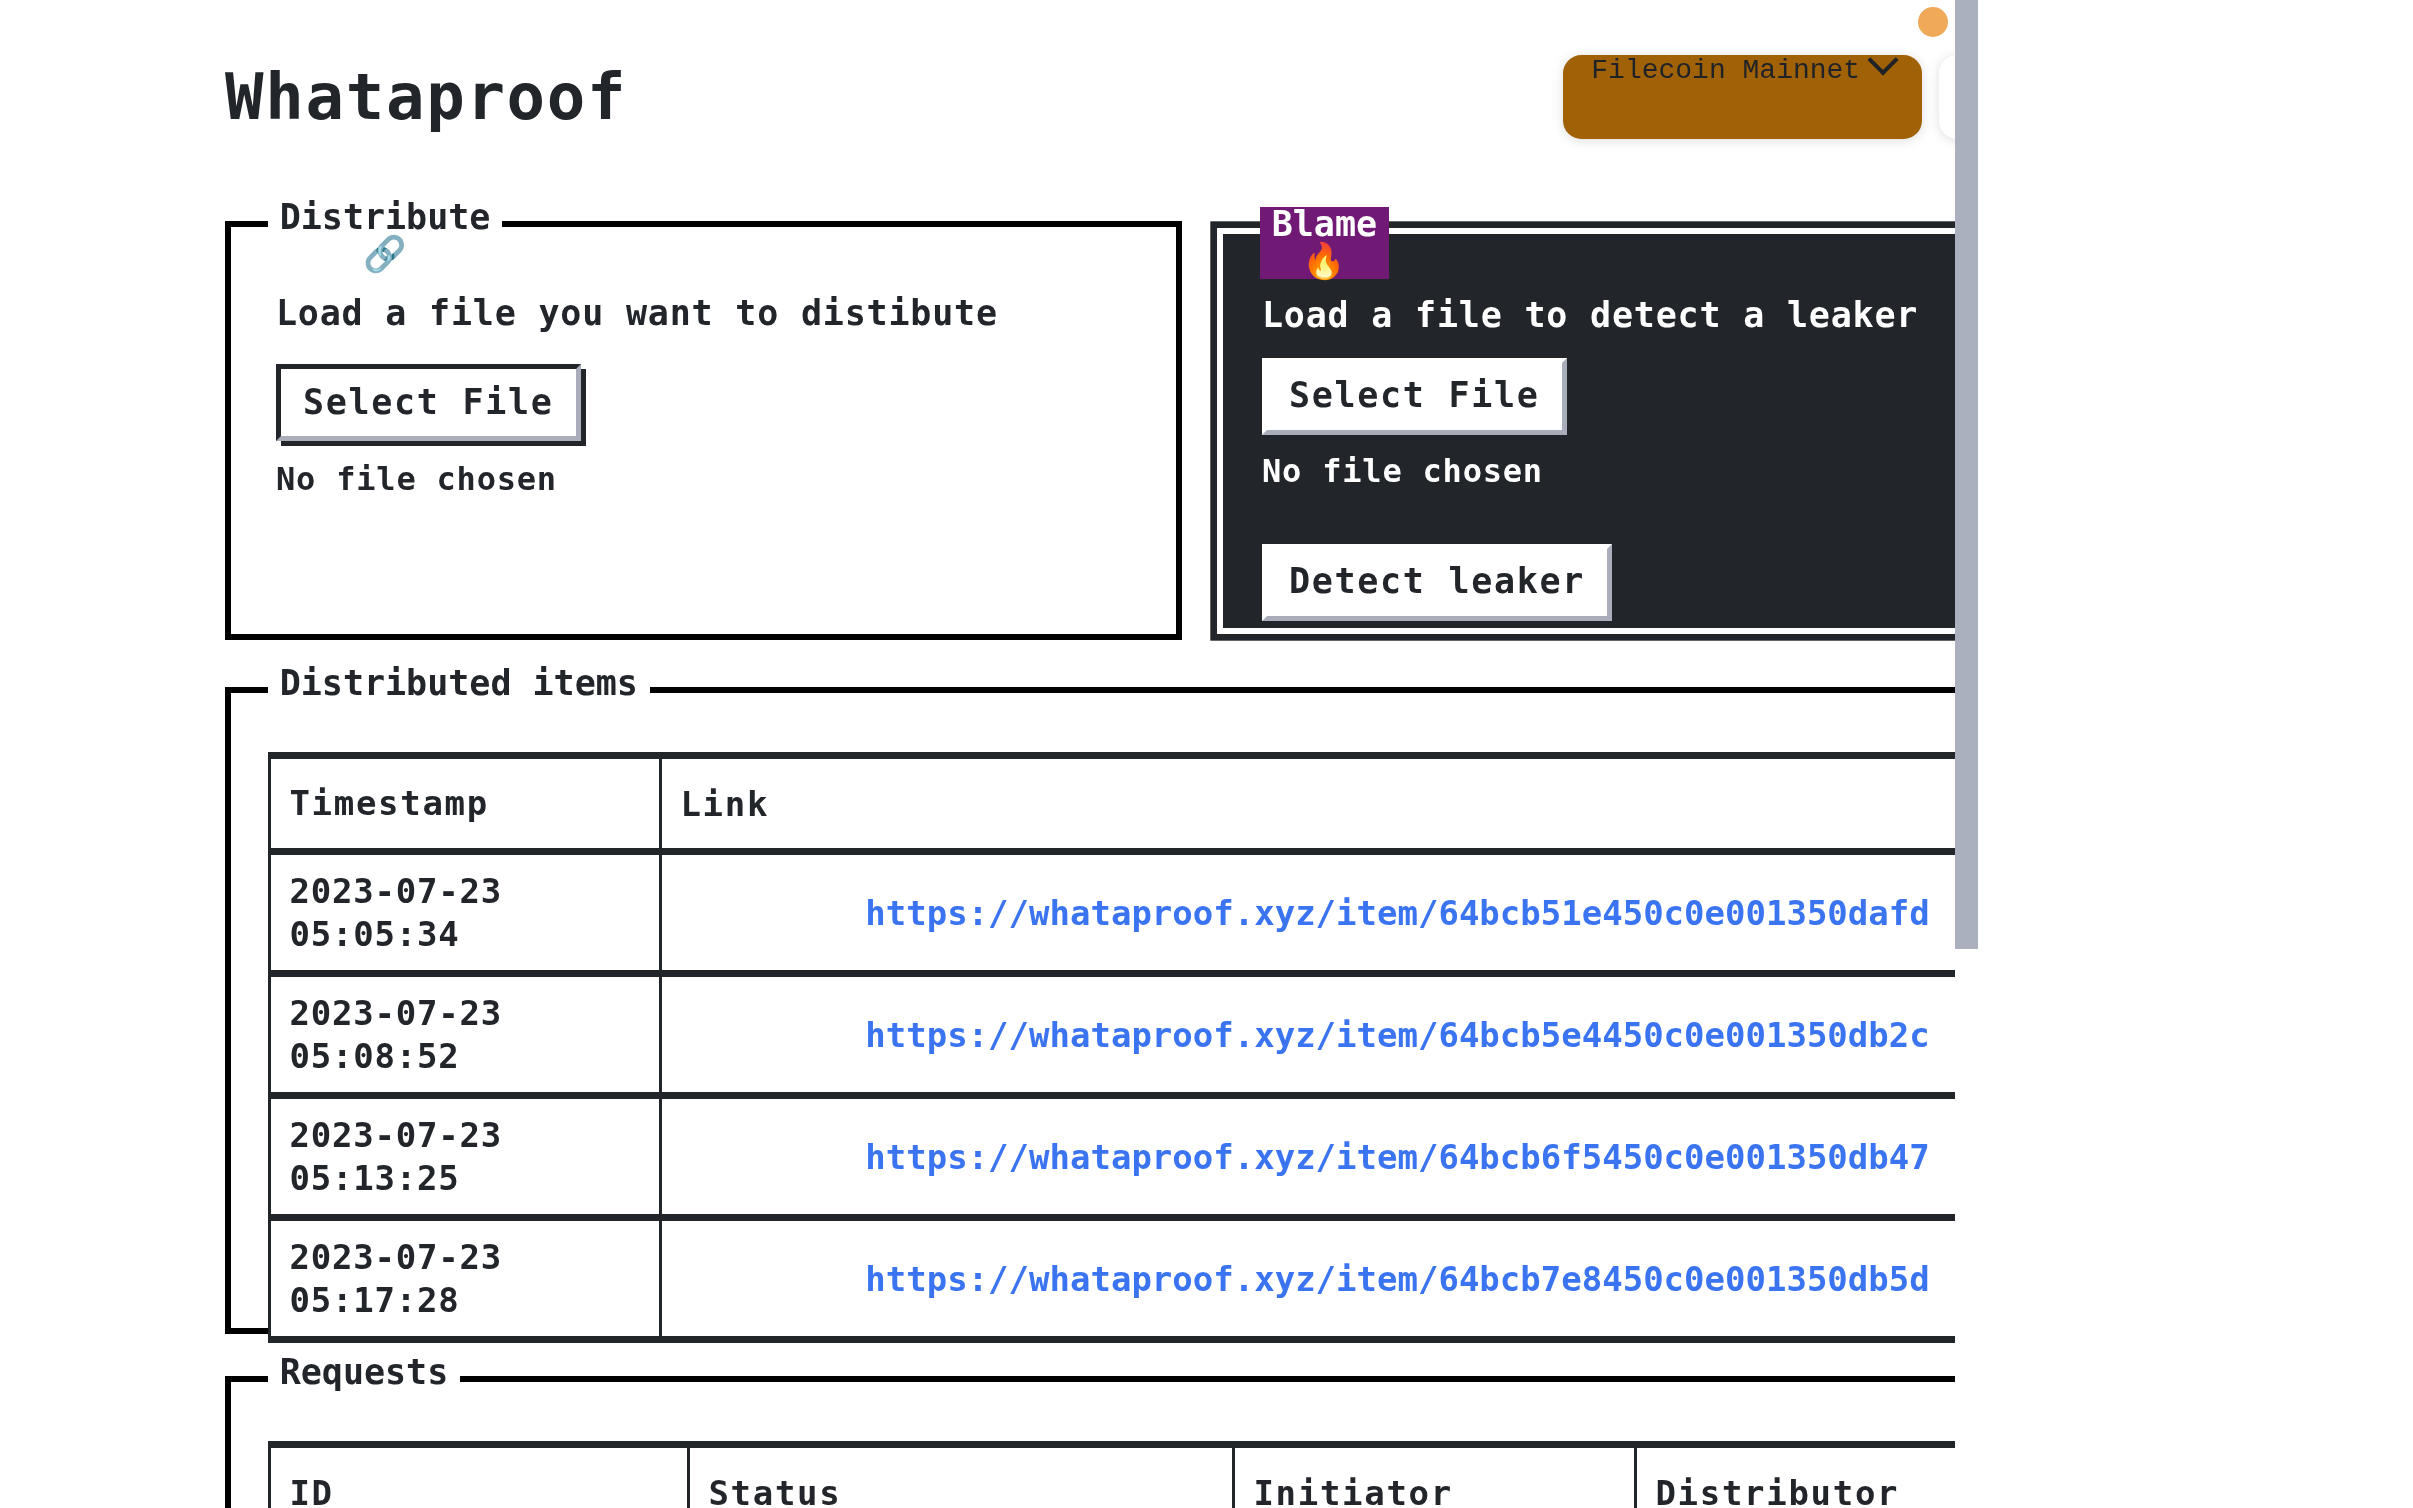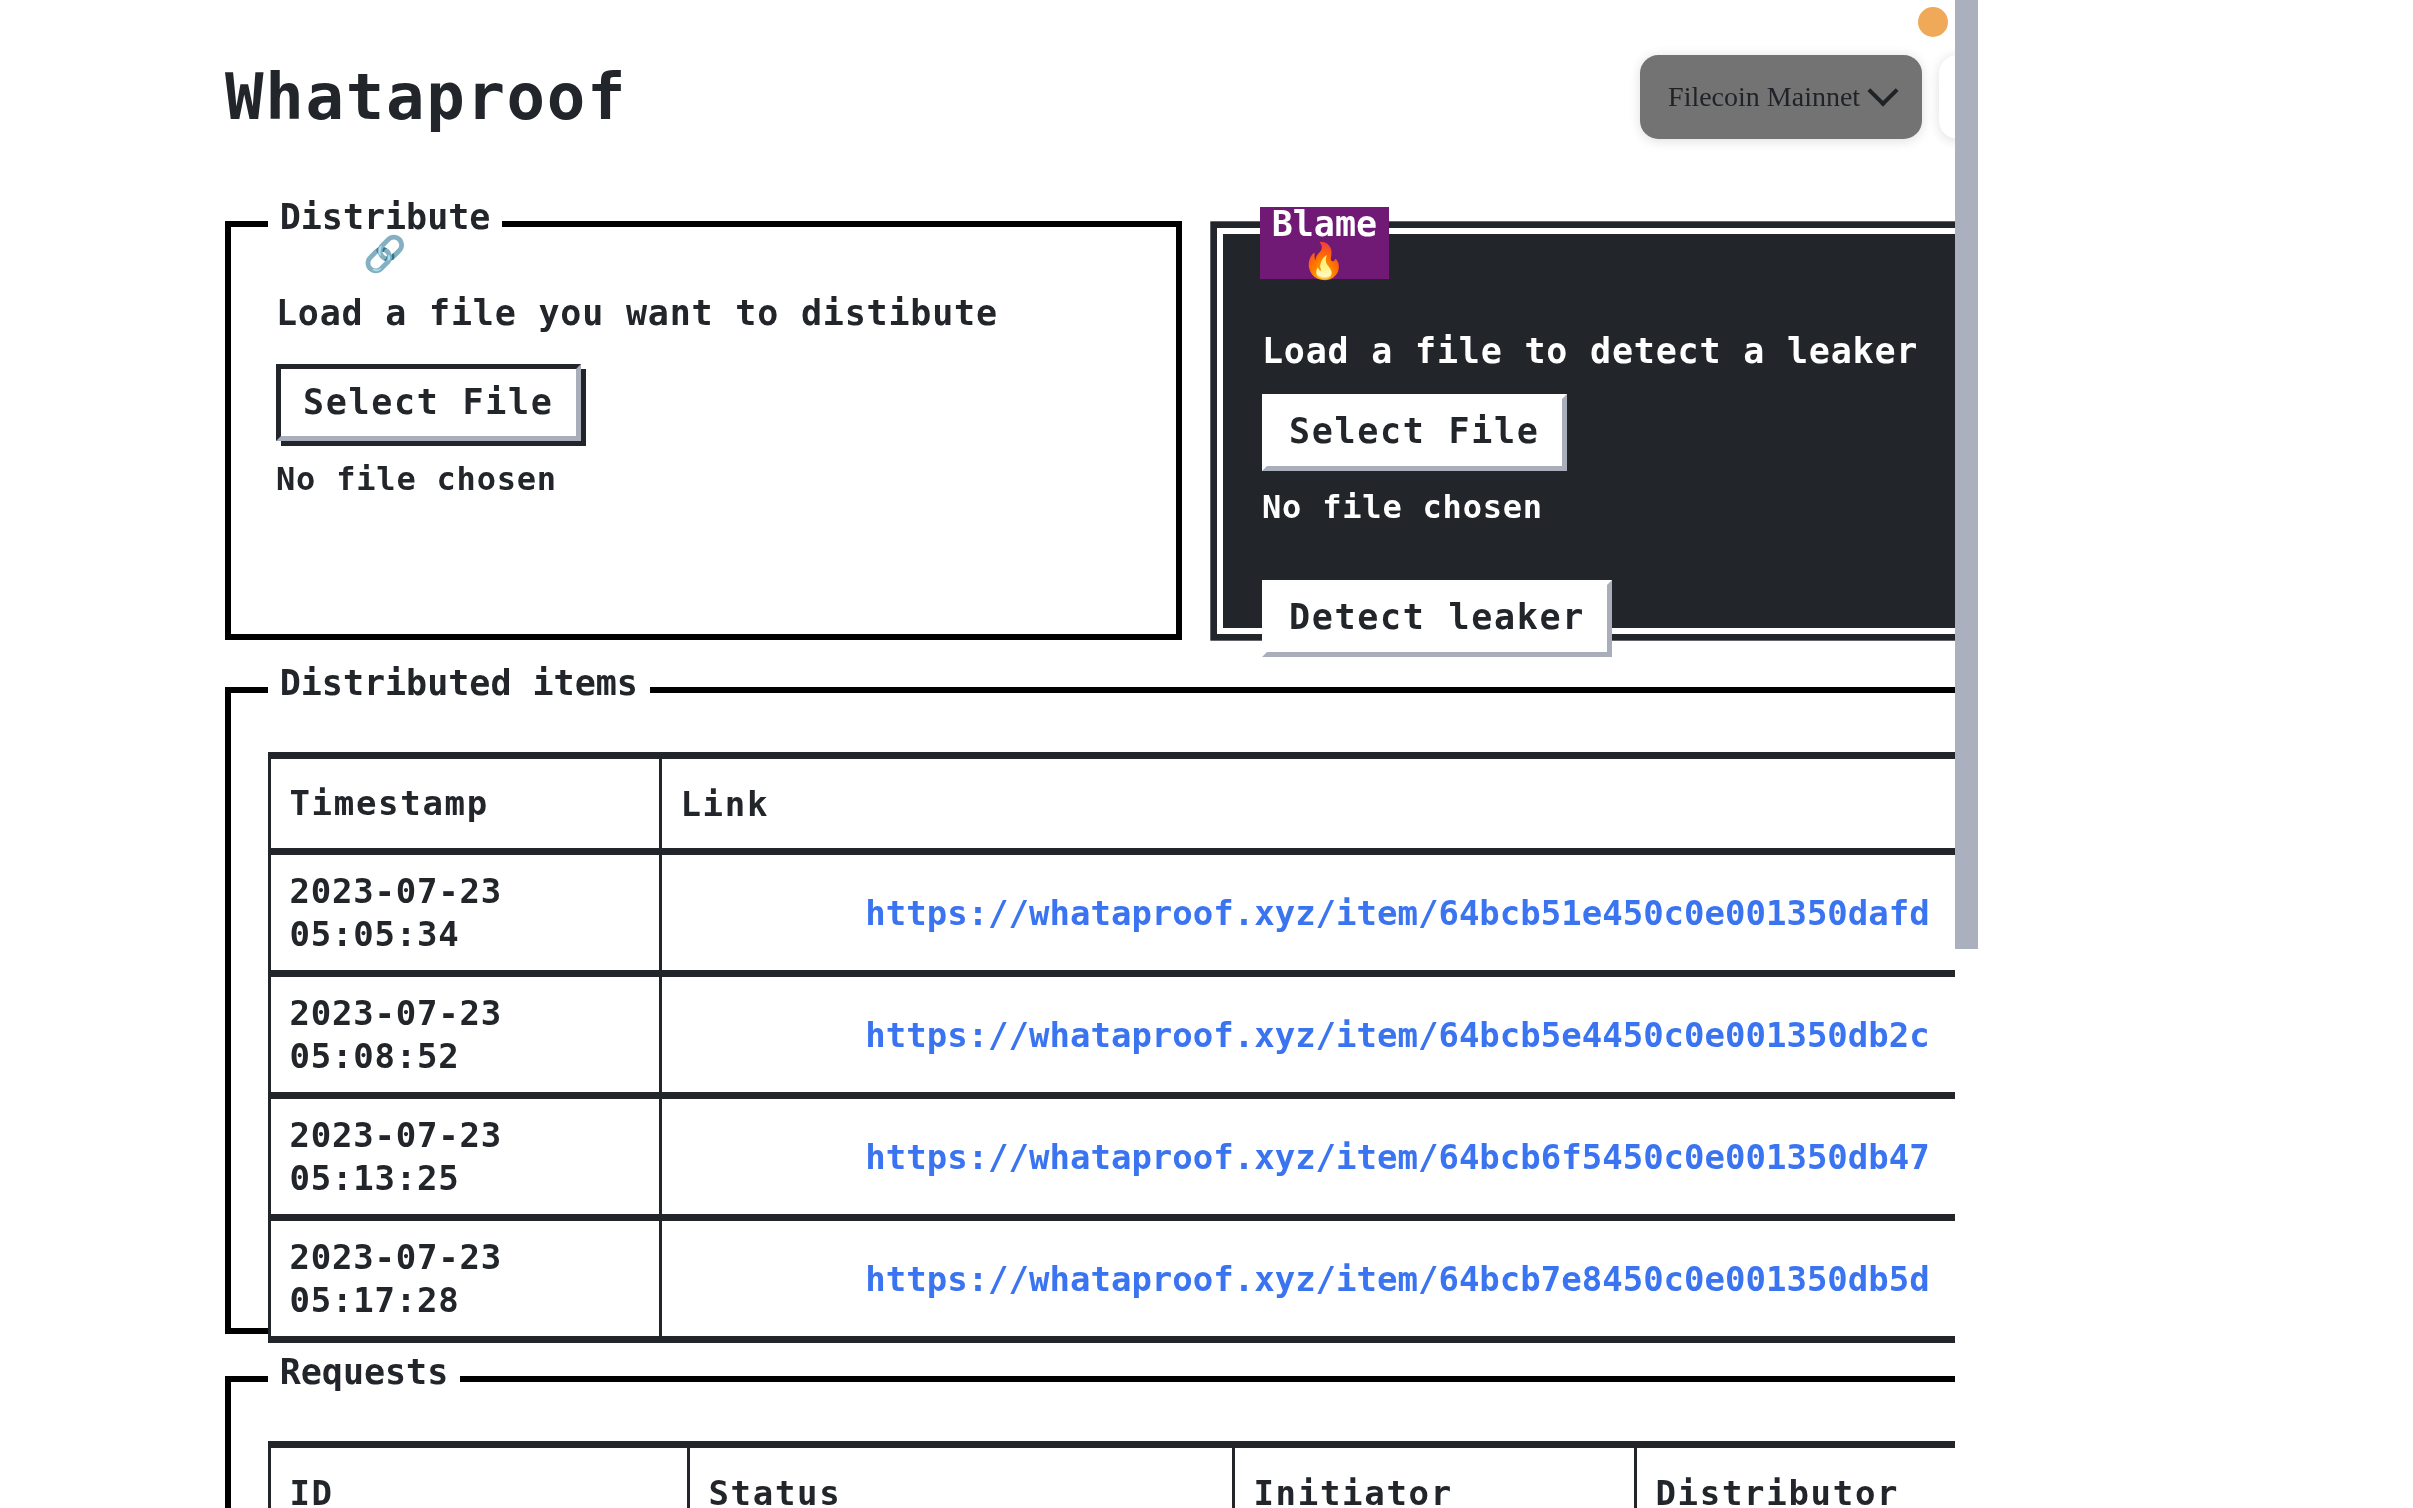--- a/index.html
+++ b/index.html
@@ -61,30 +61,29 @@
     line-height: 1;
     white-space: nowrap;
   }
   .header-right {
     margin-left: auto;
     display: flex;
     align-items: center;
     gap: 17px;
   }
   .chain-button {
-    background: #737373;
+    background: #a16207;
     border: none;
     border-radius: 18.4px;
     box-shadow: 0 1.7px 11.7px rgba(0,0,0,0.13);
     height: 84px;
     padding: 0 28.5px;
     display: flex;
-    align-items: center;
     gap: 11.7px;
-    font-family: Liberation Serif, serif;
+    font-family: Liberation Mono, monospace;
     font-size: 28px;
     font-weight: 500;
     color: #1f2226;
     white-space: nowrap;
     cursor: pointer;
   }
   .account-shell {
     background: #ffffff;
     border-radius: 18.4px;
     box-shadow: 0 1.7px 11.7px rgba(0,0,0,0.13);
@@ -214,21 +213,21 @@
   }
   .panel-dark .file-status { color: #ffffff; }
 
   
   #panel-distribute { left: 225px; top: 221px; width: 957px; height: 419px; }
   #panel-blame      { left: 1217px; top: 228px; width: 962px; height: 406px; }
   #panel-distributed{ left: 225px; top: 687px; width: 1954px; height: 647px; }
   #panel-requests   { left: 225px; top: 1376px; width: 1954px; height: 251px; }
 
   #panel-blame .panel-body { padding: 59px 39px 34px 39px; }
-  #panel-blame .panel-text { margin-bottom: 20px; margin-top: 36px; }
+  #panel-blame .panel-text { margin-bottom: 20px; }
   #panel-blame .file-status { margin: 17px 0 54px 0; }
 
   
   .retro-table {
     width: 100%;
     border-collapse: collapse;
     table-layout: fixed;
     background: #ffffff;
   }
   .retro-table th,

